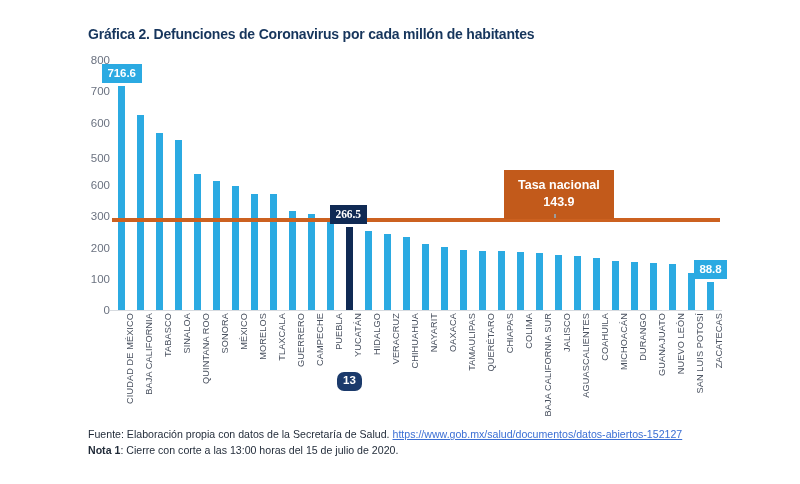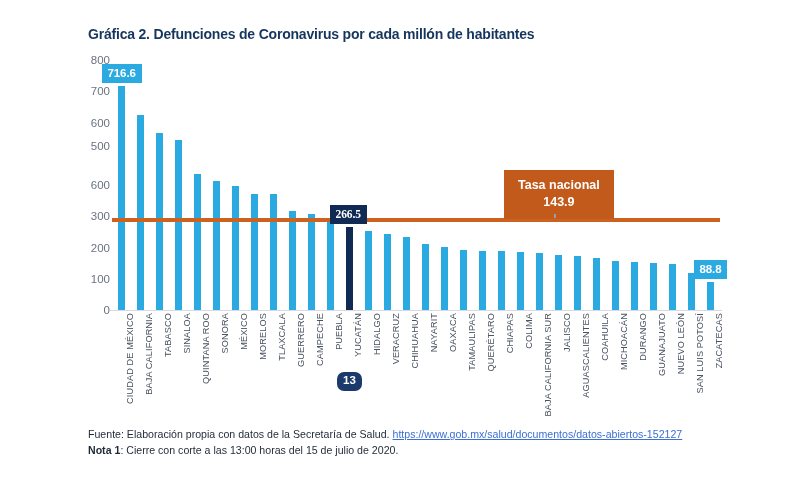--- a/index.html
+++ b/index.html
@@ -159,21 +159,21 @@
 <body>
 
 <div id="chart-title">Gráfica 2. Defunciones de Coronavirus por cada millón de habitantes</div>
 
 <div id="y-axis">
     <div class="y-tick" style="top: 258px;">0</div>
     <div class="y-tick" style="top: 226.75px;">100</div>
     <div class="y-tick" style="top: 195.5px;">200</div>
     <div class="y-tick" style="top: 164.25px;">300</div>
     <div class="y-tick" style="top: 133px;">600</div>
-    <div class="y-tick" style="top: 94px;">500</div>
+    <div class="y-tick" style="top: 106px;">500</div>
     <div class="y-tick" style="top: 70.5px;">600</div>
     <div class="y-tick" style="top: 39.25px;">700</div>
     <div class="y-tick" style="top: 8px;">800</div>
   </div>
 
 <div id="axis-line"></div>
 
 <div id="plot-area">
     <div class="bar" style="left: 6px; height: 223.938px;"></div>
     <div class="bar" style="left: 25px; height: 195px;"></div>

